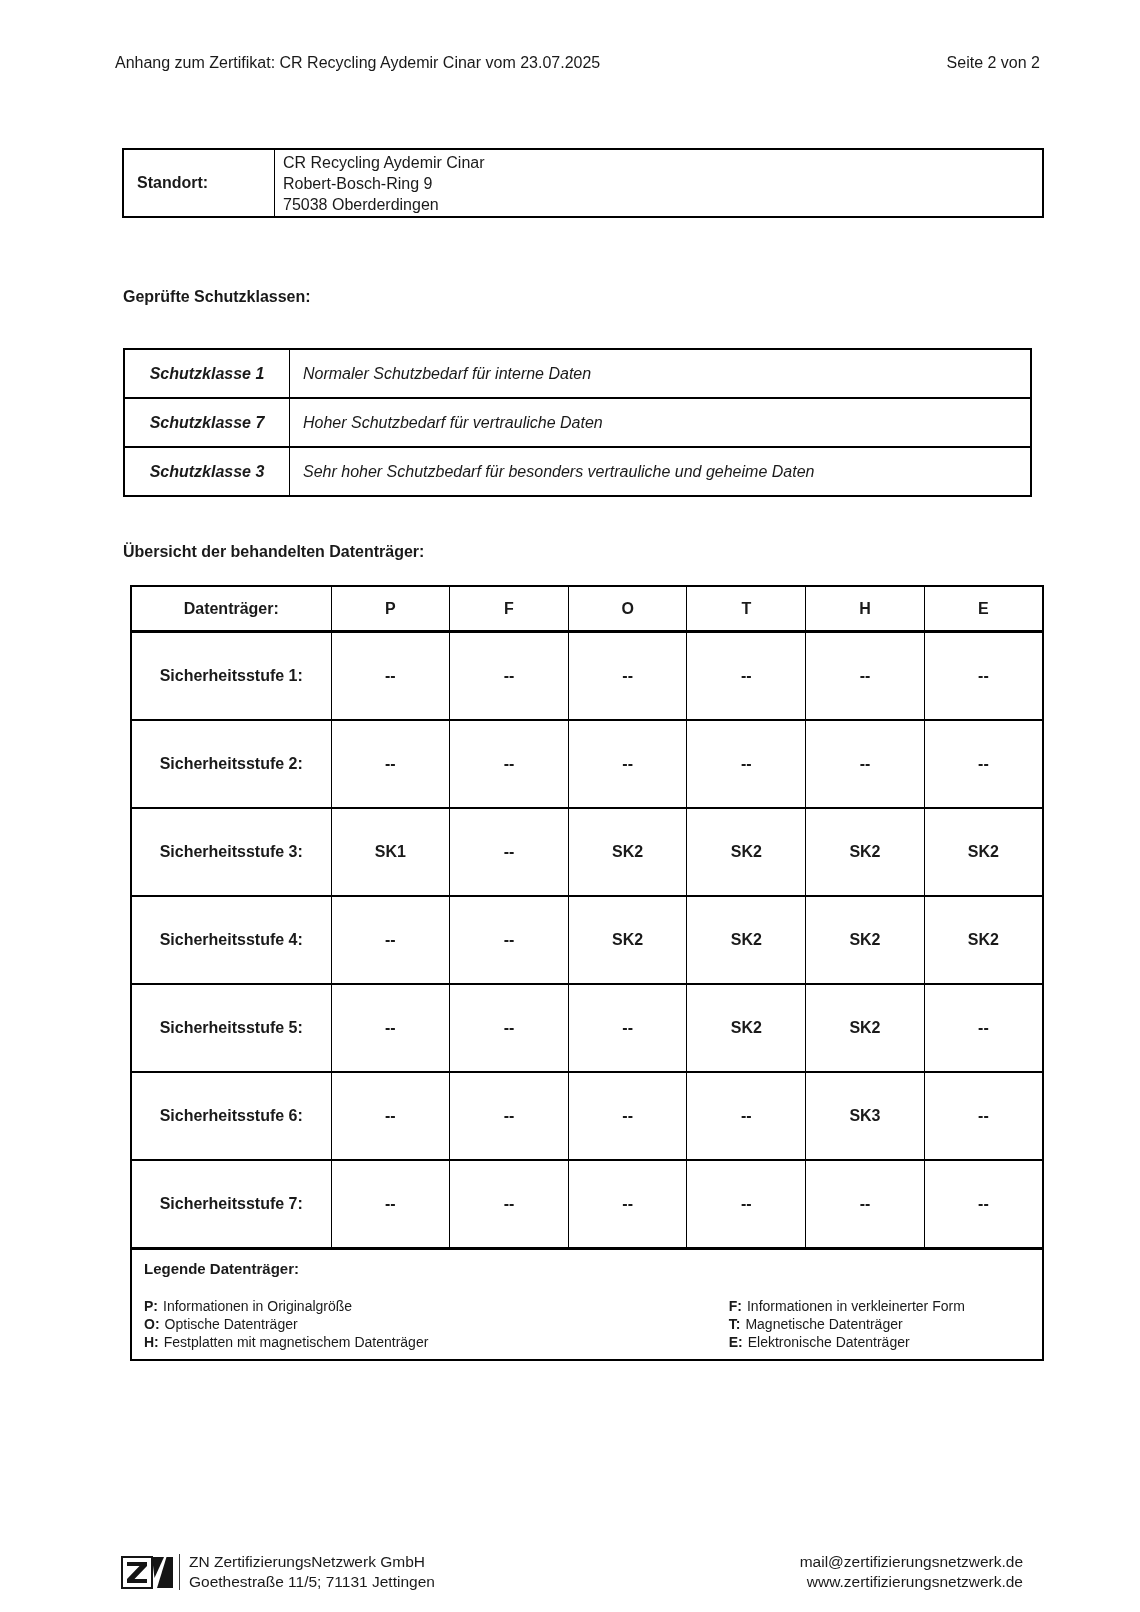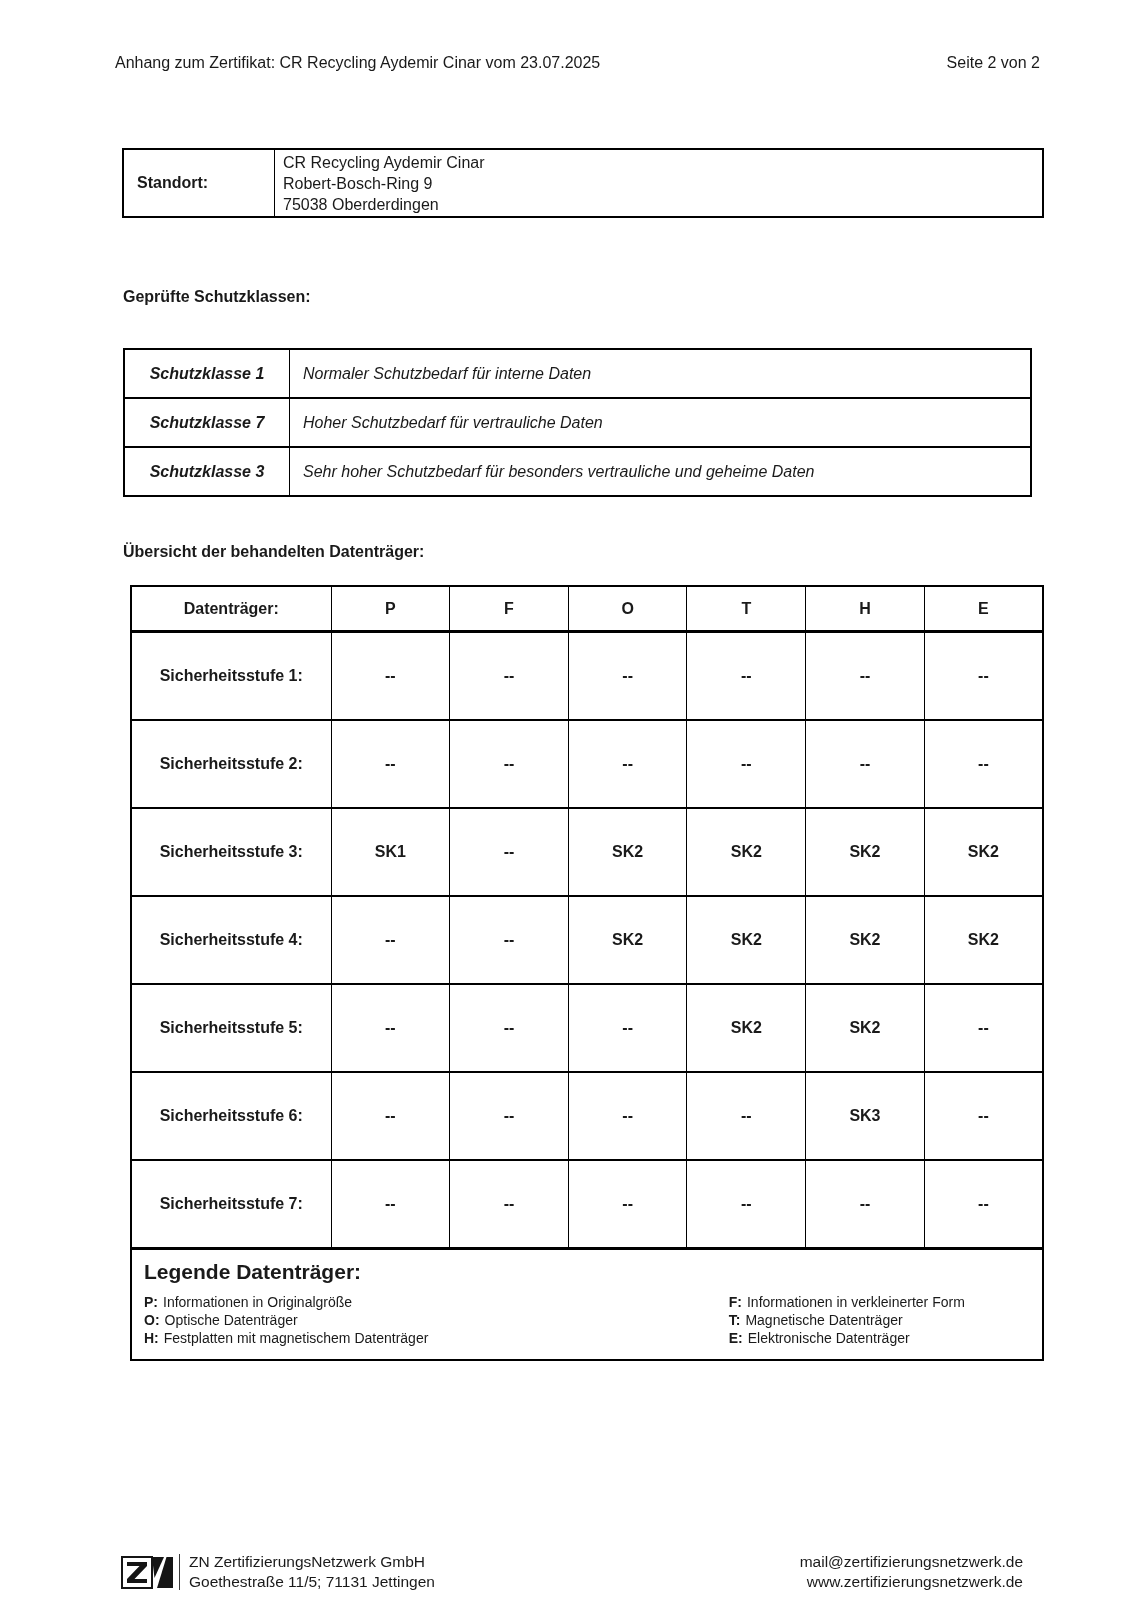--- a/index.html
+++ b/index.html
@@ -28,21 +28,21 @@
   .sk .lab{width:162px;text-align:center;font-weight:bold;border-right:1px solid #000;}
   .sk .txt{padding-left:13px;}
   
   .dt{left:130px;top:585px;width:914px;border:2px solid #000;}
   .dt th,.dt td{border:2px solid #000;border-left-width:1px;border-right-width:1px;
     text-align:center;vertical-align:middle;font-size:16px;font-weight:bold;}
   .dt thead th{height:41px;border-bottom:3px solid #000;}
   .dt tbody td,.dt tbody th{height:84px;}
   .dt .legend-cell{height:93px;border-top:3px solid #000;text-align:left;
     font-weight:normal;vertical-align:top;padding:10px 12px 6px 12px;}
-  .legend-head{font-size:21px;font-weight:bold;margin-bottom:9px;}
+  .legend-head{font-size:15px;font-weight:bold;margin-bottom:20px;}
   .legend-cols{display:flex;font-size:14px;line-height:18px;}
   .legend-col-left{width:66%;}
   .legend-col-right{flex:1;}
   .lk{font-weight:bold;margin-right:5px;}
   .legend-item{white-space:nowrap;}
   
   .footer{position:absolute;left:121px;right:117px;top:1552px;display:flex;
     justify-content:space-between;align-items:flex-start;}
   .f-left{display:flex;align-items:center;}
   .f-divider{width:1px;height:36px;background:#3a3a3a;margin:0 9px 0 6px;}

